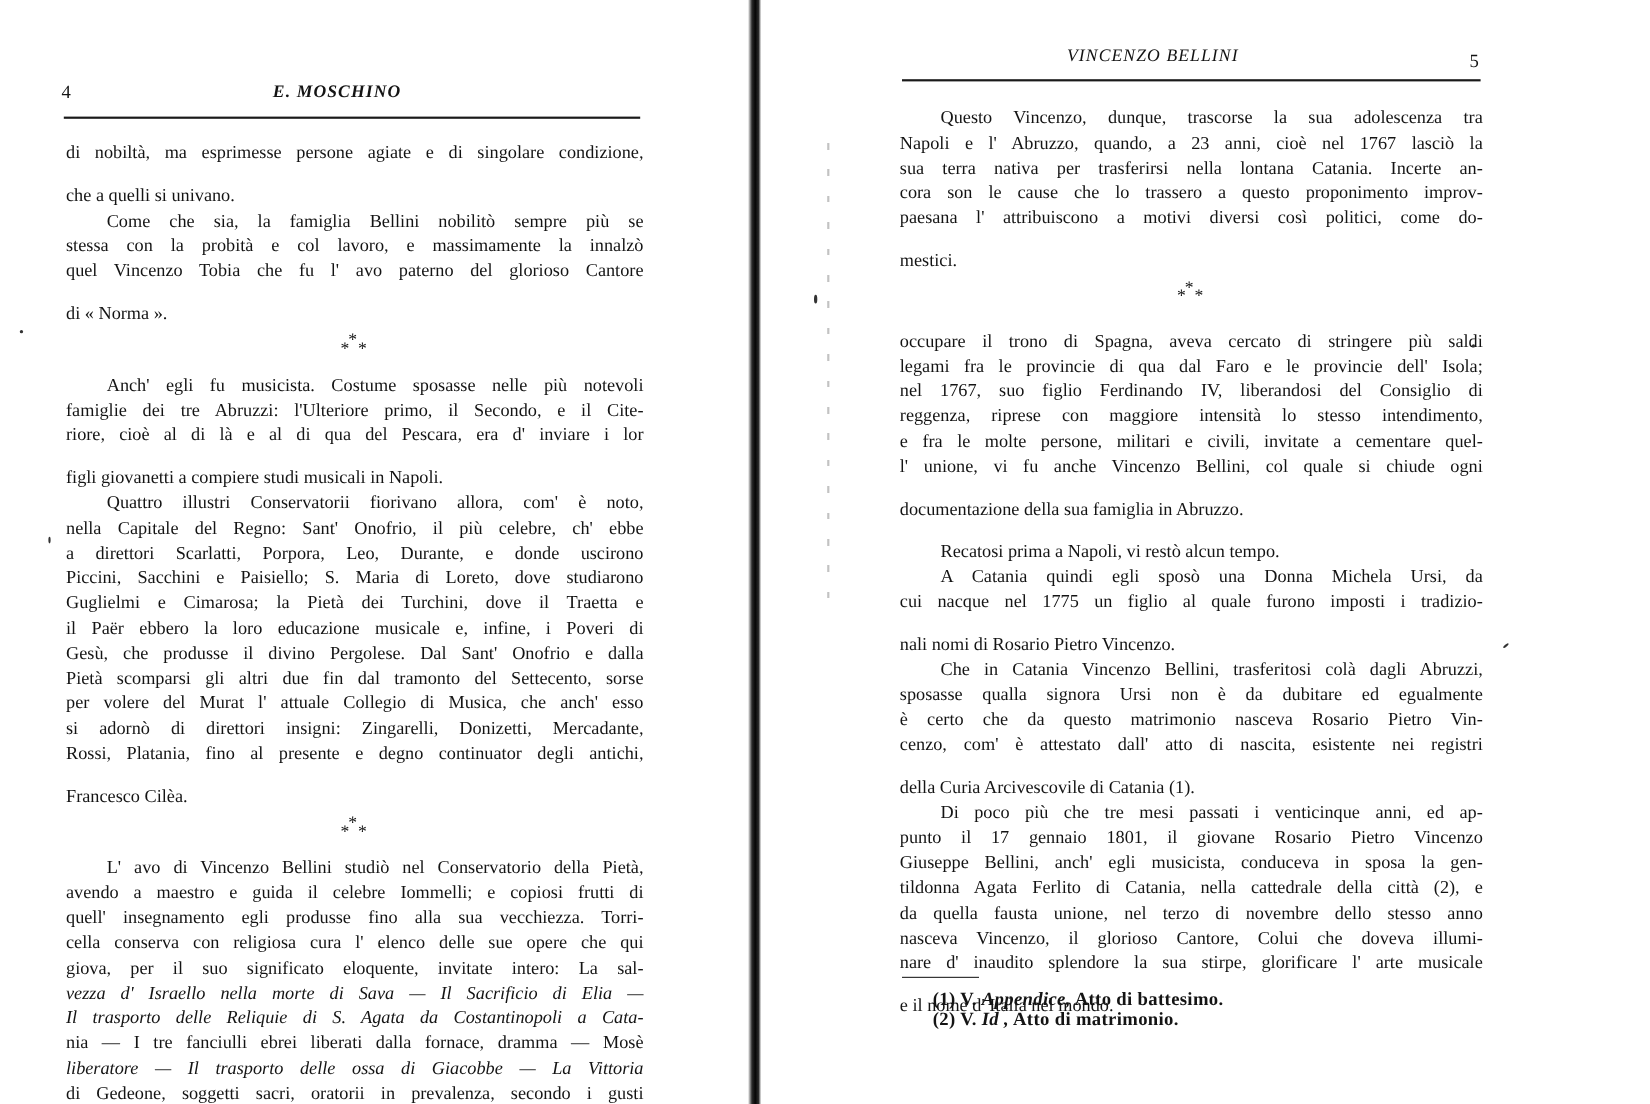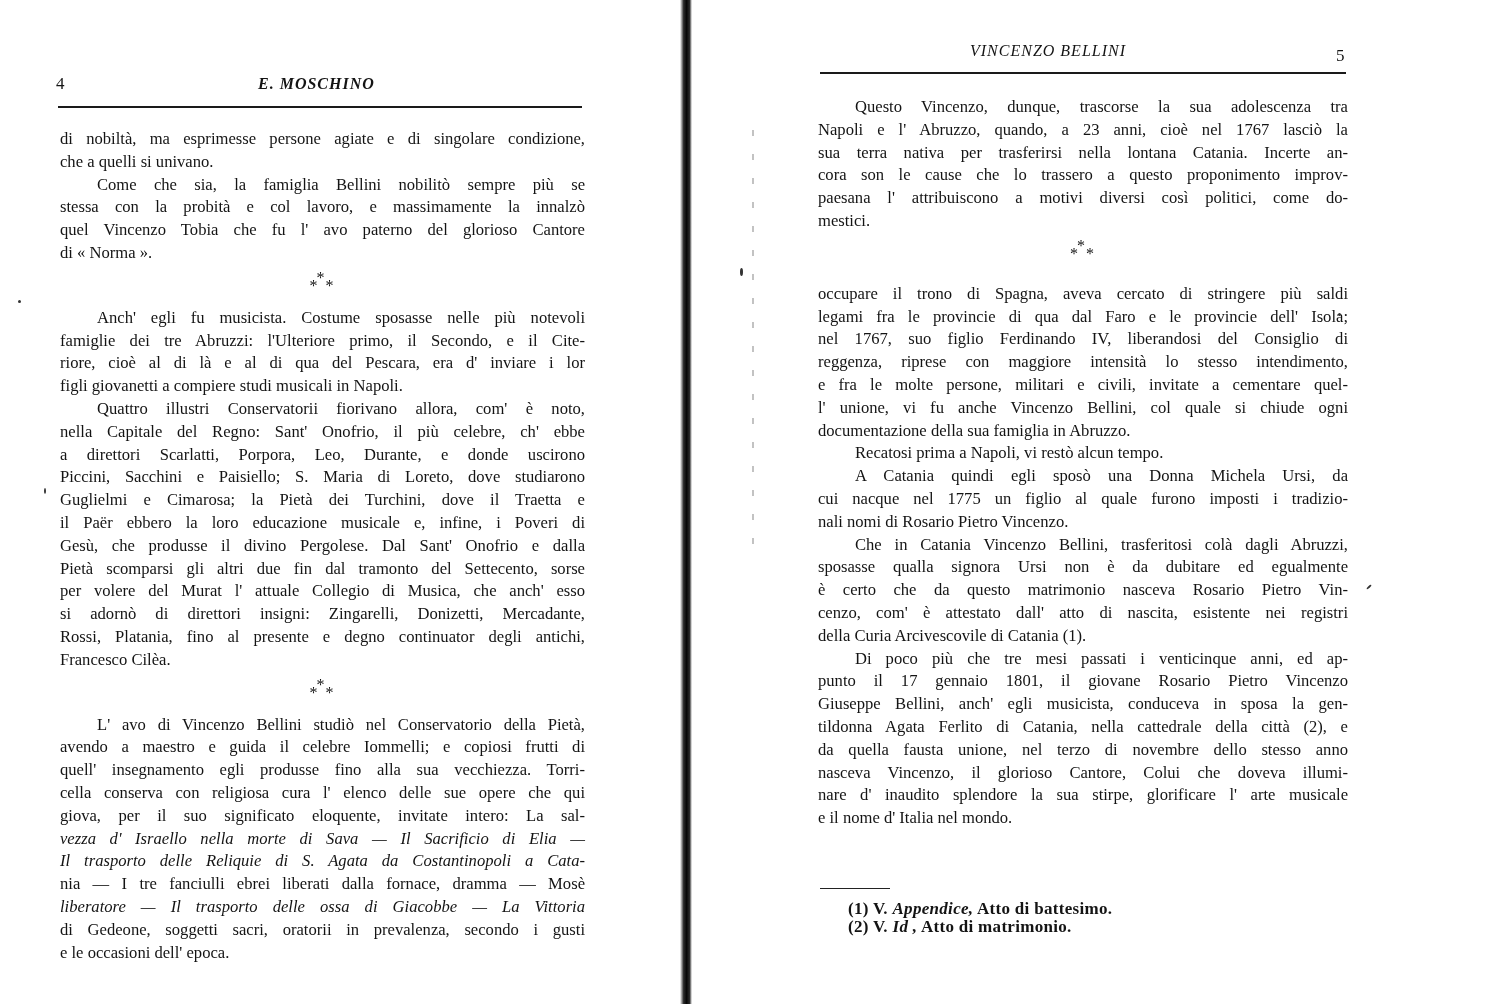--- a/index.html
+++ b/index.html
@@ -20,40 +20,40 @@
     opacity: .6;
   }
 
   
   .running-head { position: absolute; font-style: italic; letter-spacing: 1px; font-size: 16px; }
   .folio { position: absolute; font-size: 17px; }
   .rule { position: absolute; height: 2px; background: #1a1a1a; }
 
   .text-block { position: absolute; font-size: 16.6px; line-height: 22.8px; text-align: justify; }
   .line { display: block; white-space: nowrap; text-align: justify; text-align-last: justify; height: 22.8px; }
-  .line.last { text-align-last: left; }
+  .line.last { text-align-last: left; margin-top: 16px; }
   .line.indent { padding-left: 37px; }
   i { font-style: italic; }
 
   .asterism { display: block; text-align: center; height: 42px; position: relative; font-size: 16px; }
   .asterism span { position: absolute; left: 50%; top: 10px; transform: translateX(-50%); letter-spacing: 2px; }
   .asterism span::before { content: "*"; position: absolute; left: 50%; top: -8px; transform: translateX(-60%); }
 
   .footnote-rule { position: absolute; left: 820px; top: 888px; width: 70px; height: 1px; background: #222; }
   .footnotes { position: absolute; left: 848px; top: 900px; font-size: 17px; line-height: 18px; letter-spacing: .3px; font-weight: bold; }
   .footnotes div { white-space: nowrap; }
 
   .speck { position: absolute; background: #333; border-radius: 50%; }
 </style>
 </head>
 <body>
 
 <div class="page page-left">
   <span class="folio" style="left:56px; top:74px;">4</span>
-  <span class="running-head" style="left:258px; top:75px; font-weight:bold;">E. MOSCHINO</span>
+  <span class="running-head" style="left:248px; top:75px; font-weight:bold;">E. MOSCHINO</span>
   <div class="rule" style="left:58px; top:106px; width:524px;"></div>
 
   <div class="text-block" style="left:60px; top:128px; width:525px;">
 
     <span class="line">di nobiltà, ma esprimesse persone agiate e di singolare condizione,</span>
     <span class="line last">che a quelli si univano.</span>
 
     <span class="line indent">Come che sia, la famiglia Bellini nobilitò sempre più se</span>
     <span class="line">stessa con la probità e col lavoro, e massimamente la innalzò</span>
     <span class="line">quel Vincenzo Tobia che fu l' avo paterno del glorioso Cantore</span>

